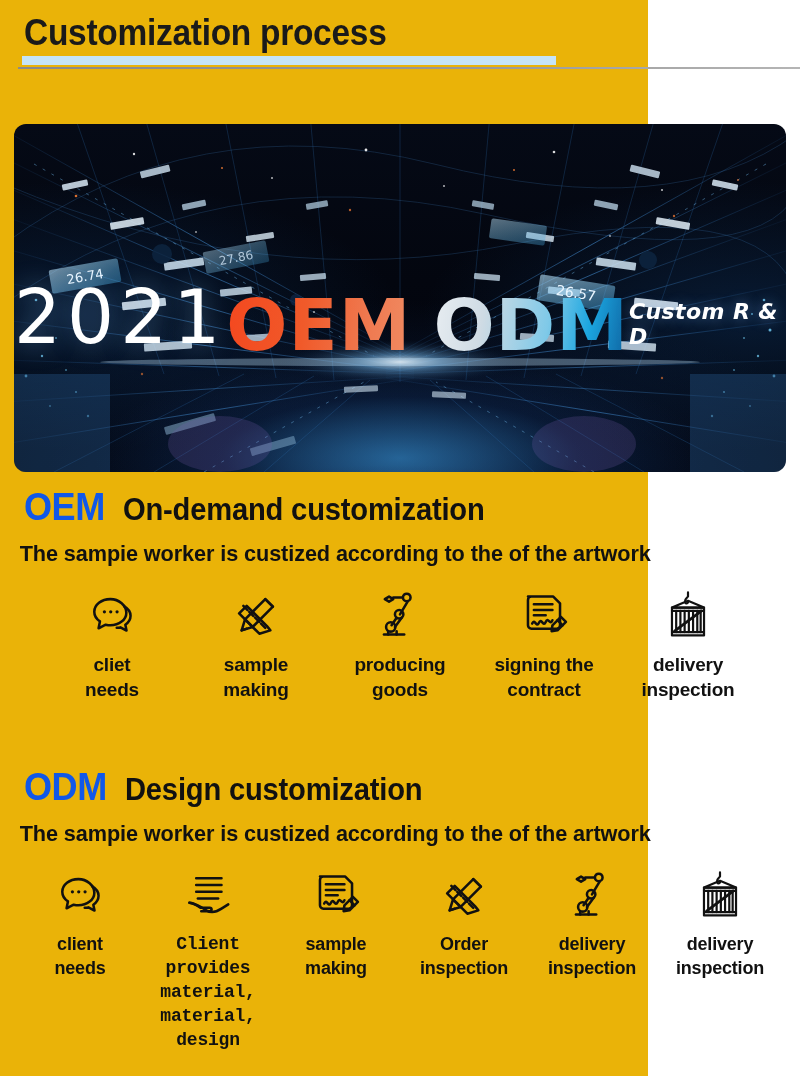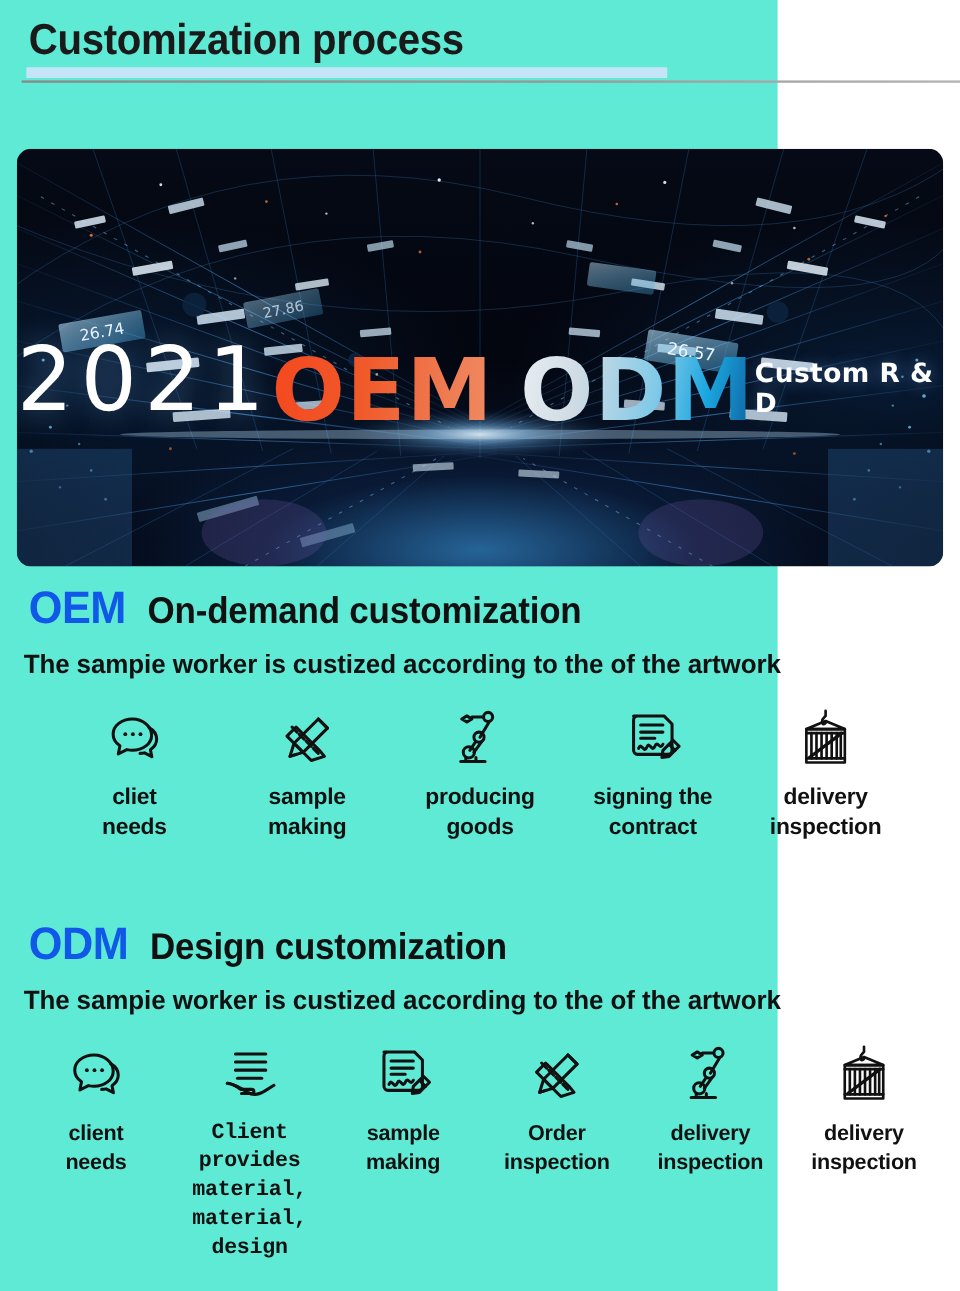--- a/index.html
+++ b/index.html
@@ -9,21 +9,21 @@
     height: 1076px;
     background: #ffffff;
     font-family: "Liberation Sans", sans-serif;
     overflow: hidden;
   }
 
   .page {
     position: relative;
     width: 648px;
     height: 1076px;
-    background: #5eead4;
+    background: #eab308;
   }
 
   
   .title-block {
     position: absolute;
     left: 0; top: 0;
     width: 800px;
   }
   .page-title {
     position: absolute;
@@ -114,20 +114,21 @@
     background-image: linear-gradient(100deg, #e9eef2 0%, #cfdbe4 26%, #7fc9e8 58%, #1ba6e0 78%, #0e5f9c 100%);
   }
   .hero-sub {
     margin-top: 14px;
     font-size: 22px;
     font-weight: 700;
     color: #ffffff;
     letter-spacing: 0.4px;
     text-shadow: 0 0 14px rgba(120,180,255,0.45);
     font-family: "DejaVu Sans", sans-serif;
+    font-style: italic;
   }
 
   
   .section { position: absolute; left: 0; width: 800px; }
   .section-oem { top: 486px; }
   .section-odm { top: 766px; }
 
   .section-head {
     display: flex;
     align-items: baseline;

